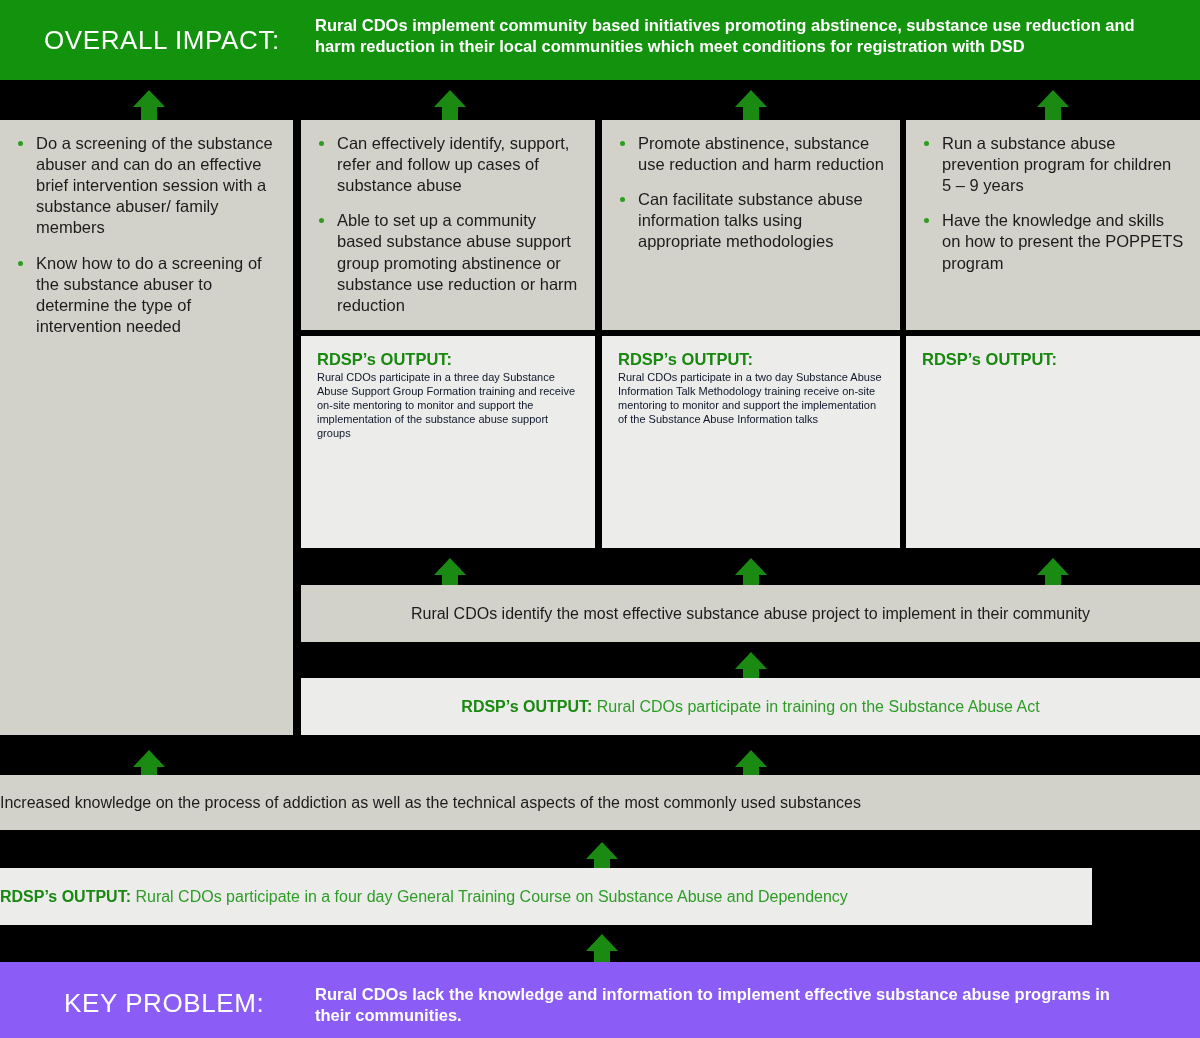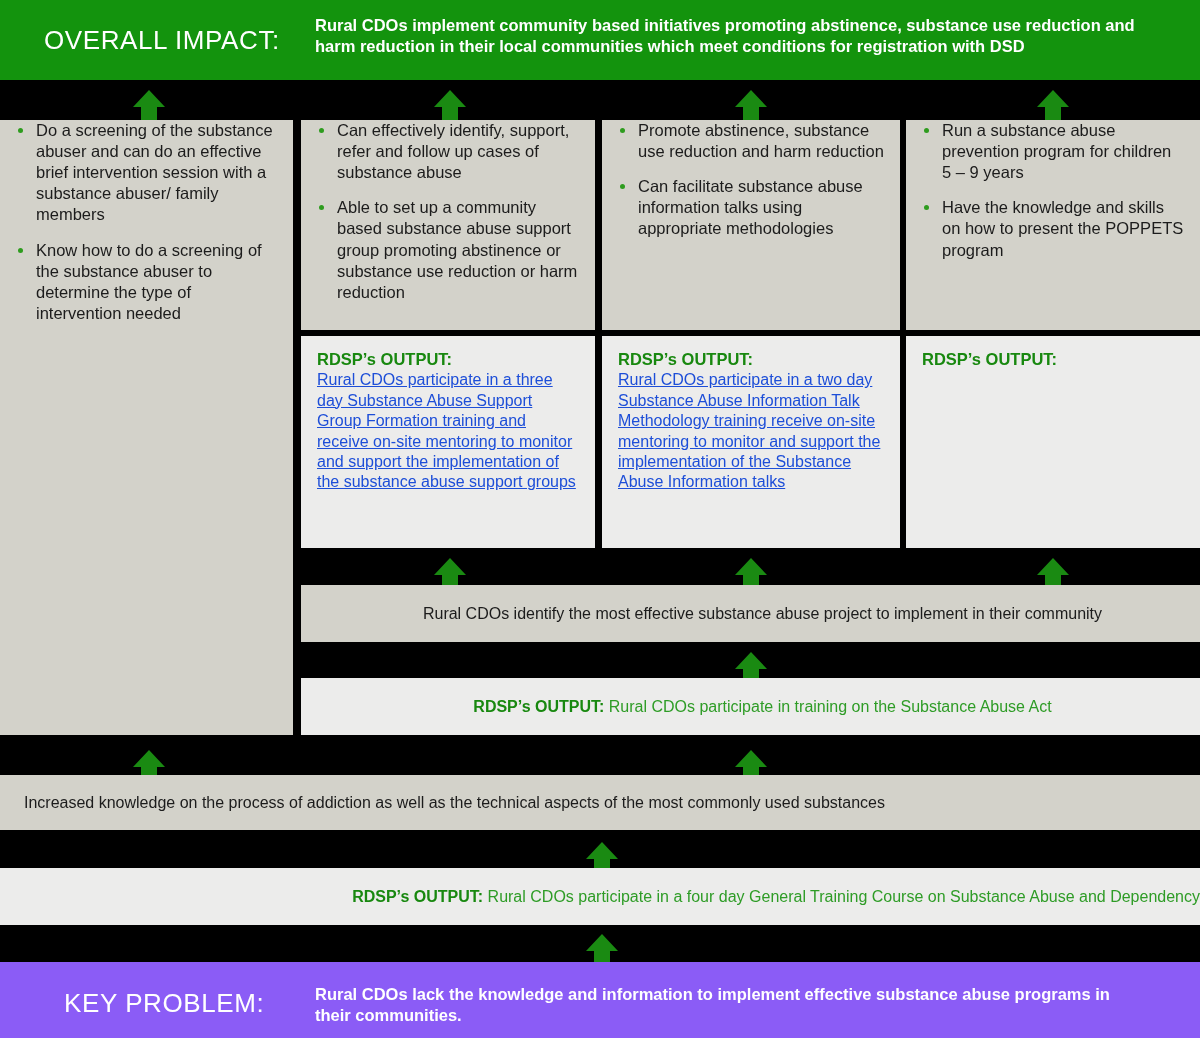--- a/index.html
+++ b/index.html
@@ -15,21 +15,20 @@
     height: 1038px;
     background: #000000;
     overflow: hidden;
   }
 
   
   .band {
     position: absolute;
     display: flex;
     align-items: center;
-    padding-left: 24px;
   }
 
   
   .banner-label {
     color: #ffffff;
     font-size: 26px;
     font-weight: 400;
     letter-spacing: 0.6px;
     white-space: nowrap;
   }
@@ -54,21 +53,21 @@
     background: #8b5cf6;
   }
   #problem-banner .banner-label { position: absolute; left: 64px; top: 26px; }
   #problem-banner .banner-text  { position: absolute; left: 315px; top: 22px; width: 800px; }
 
   
   .outcome-col {
     position: absolute;
     top: 120px;
     background: #d3d2ca;
-    padding: 0 16px 8px 14px;
+    padding: 13px 16px 8px 14px;
   }
   .outcome-col.col0 { left: 0px;    width: 293px; height: 615px; }
   .outcome-col.col1 { left: 301px;  width: 294px; height: 210px; }
   .outcome-col.col2 { left: 602px;  width: 298px; height: 210px; }
   .outcome-col.col3 { left: 906px;  width: 294px; height: 210px; }
 
   ul.bullets { list-style: none; }
   ul.bullets li {
     position: relative;
     padding-left: 22px;
@@ -97,24 +96,23 @@
   .output-box.col2 { left: 602px;  width: 298px; height: 212px; }
   .output-box.col3 { left: 906px;  width: 294px; height: 212px; }
 
   .out-head {
     color: #18880f;
     font-size: 16.5px;
     font-weight: bold;
     line-height: 1.28;
   }
   .out-body {
-    color: #1d4ed8;
-    font-size: 16px;
-    line-height: 1.28;
-    text-decoration: underline;
+    color: #0f172a;
+    font-size: 11px;
+    line-height: 1.28;
   }
 
   
   #identify-row {
     left: 301px; top: 585px; width: 899px; height: 57px;
     background: #d3d2ca;
     justify-content: center;
   }
   #identify-row .row-text {
     color: #1c1c1c; font-size: 16px;
@@ -127,23 +125,23 @@
   }
 
   #knowledge-row {
     left: 0px; top: 775px; width: 1200px; height: 55px;
     background: #d3d2ca;
     justify-content: flex-start;
   }
   #knowledge-row .row-text { color: #1c1c1c; font-size: 16px; }
 
   #general-row {
-    left: 0px; top: 868px; width: 1200px; height: 57px;
+    left: 0px; top: 868px; width: 1092px; height: 57px;
     background: #ececeb;
-    justify-content: flex-end;
+    justify-content: flex-start;
   }
 
   .inline-out-head {
     color: #18880f; font-size: 16px; font-weight: bold;
   }
   .inline-out-body {
     color: #2e9c26; font-size: 16px;
   }
 
   

